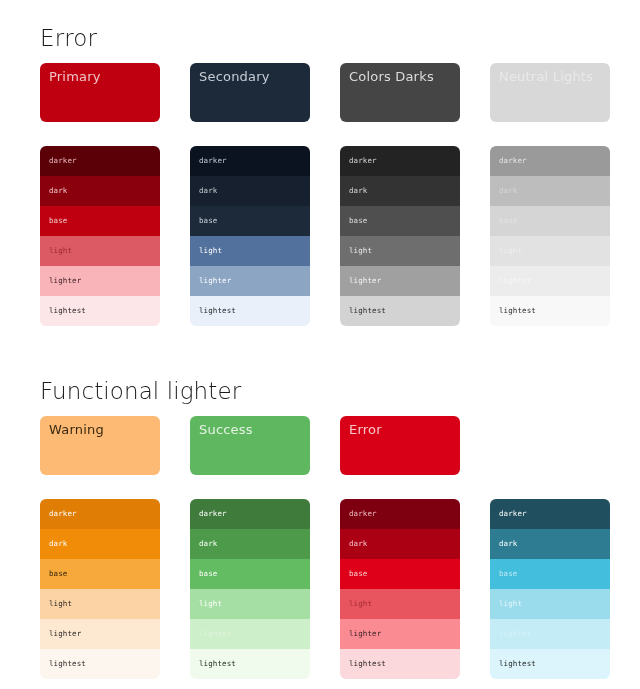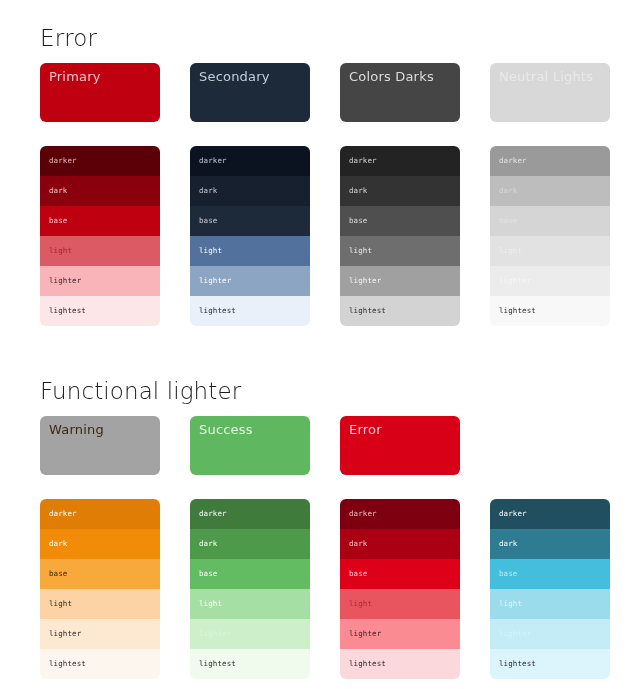--- a/index.html
+++ b/index.html
@@ -218,21 +218,21 @@
         </div>
       </div>
     </div>
   </div>
 
   <div class="section section-functional">
     <h2 class="section-title">Functional lighter</h2>
 
     <div class="columns functional-cards">
       <div class="column">
-        <div class="base-card" style="background:#a3a3a3">
+        <div class="base-card" style="background:#fdba74">
           <span class="base-card-label" style="color:#3a2a10">Warning</span>
         </div>
       </div>
       <div class="column">
         <div class="base-card" style="background:#5fb85f">
           <span class="base-card-label" style="color:#e6f3e6">Success</span>
         </div>
       </div>
       <div class="column">
         <div class="base-card" style="background:#d80017">

